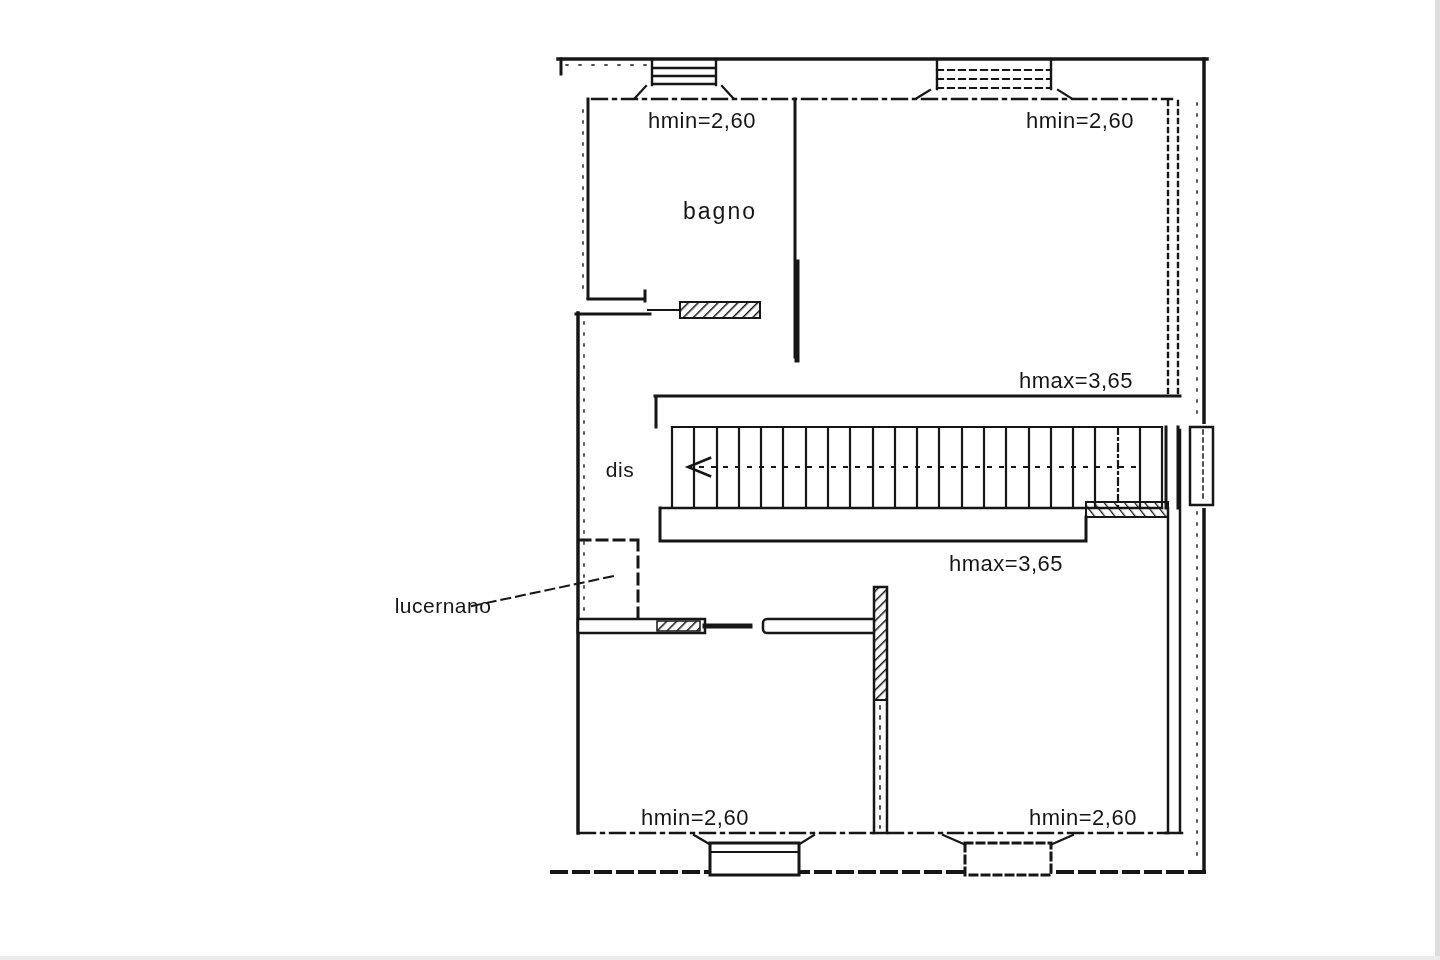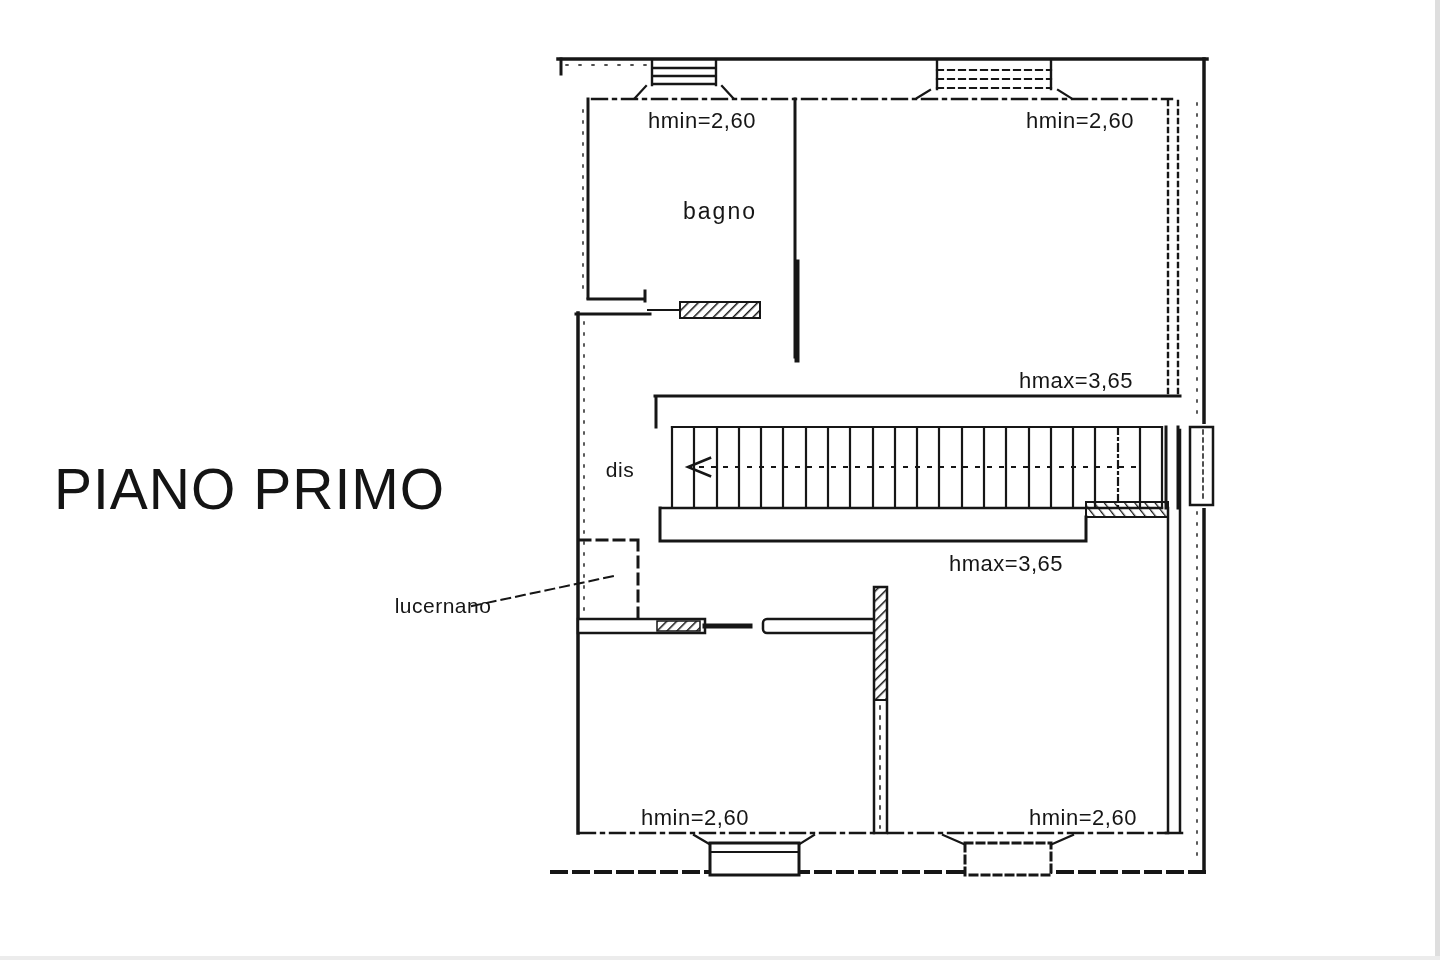--- a/index.html
+++ b/index.html
@@ -24,21 +24,20 @@
   }
   .scan-edge-bottom{
     position:absolute;left:0;bottom:0;width:1440px;height:4px;background:#ececec;
   }
 </style>
 </head>
 <body>
 
 <div class="page">
 
-  <div class="title">PIANO PRIMO</div>
 
   <svg class="plan" width="1440" height="960" viewBox="0 0 1440 960">
     <defs>
       <pattern id="hatch" width="7" height="7" patternUnits="userSpaceOnUse" patternTransform="rotate(45)">
         <line x1="0" y1="0" x2="0" y2="7" stroke="#161616" stroke-width="3"></line>
       </pattern>
       <pattern id="scribble" width="8" height="8" patternUnits="userSpaceOnUse" patternTransform="rotate(-38)">
         <line x1="0" y1="0" x2="0" y2="8" stroke="#161616" stroke-width="2.6"></line>
       </pattern>
     </defs>

